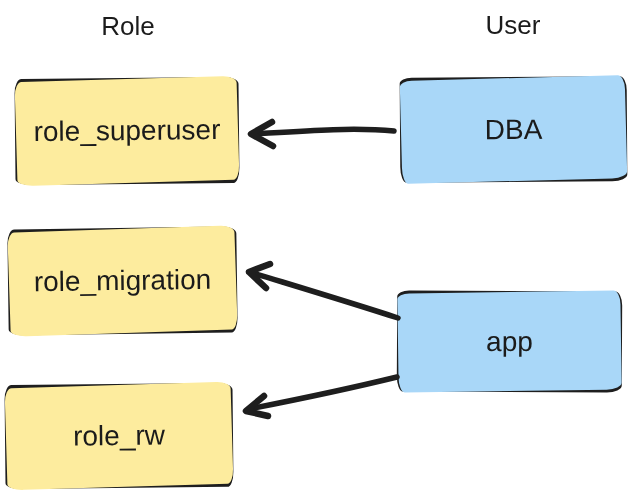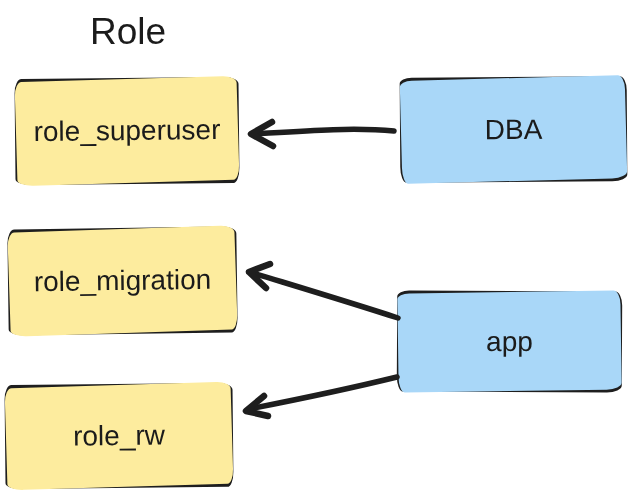--- a/index.html
+++ b/index.html
@@ -11,21 +11,21 @@
   .stage {
     position: relative;
     width: 632px;
     height: 494px;
     overflow: hidden;
     background: var(--background, #ffffff);
   }
   .col-header {
     position: absolute;
     transform: translateX(-50%);
-    font-size: 37px;
+    font-size: 26px;
     line-height: 1;
     color: var(--text, #1b1b1b);
     white-space: nowrap;
   }
   .node {
     position: absolute;
     box-sizing: border-box;
     border: 5px solid var(--stroke, #1e1e1e);
     display: flex;
     align-items: center;
@@ -68,20 +68,21 @@
   .arrows .shaft { stroke-width: 5.5; }
   .arrows .head  { stroke-width: 6.5; }
 </style>
 </head>
 <body>
 
 <div class="stage">
 
   <div class="col-header" style="left:128px; top:13px;">Role</div>
 
+  <div class="col-header" style="left:513px; top:12px;">User</div>
 
   <div class="node role-node" style="left:15px; top:78px; width:224px; height:106px; transform:rotate(-0.6deg);">
     <span>role_superuser</span>
   </div>
 
   <div class="node user-node" style="left:400px; top:77px; width:227px; height:105px; transform:rotate(-0.4deg);">
     <span>DBA</span>
   </div>
 
   <div class="node role-node" style="left:8px; top:228px; width:229px; height:106px; transform:rotate(-0.8deg);">

